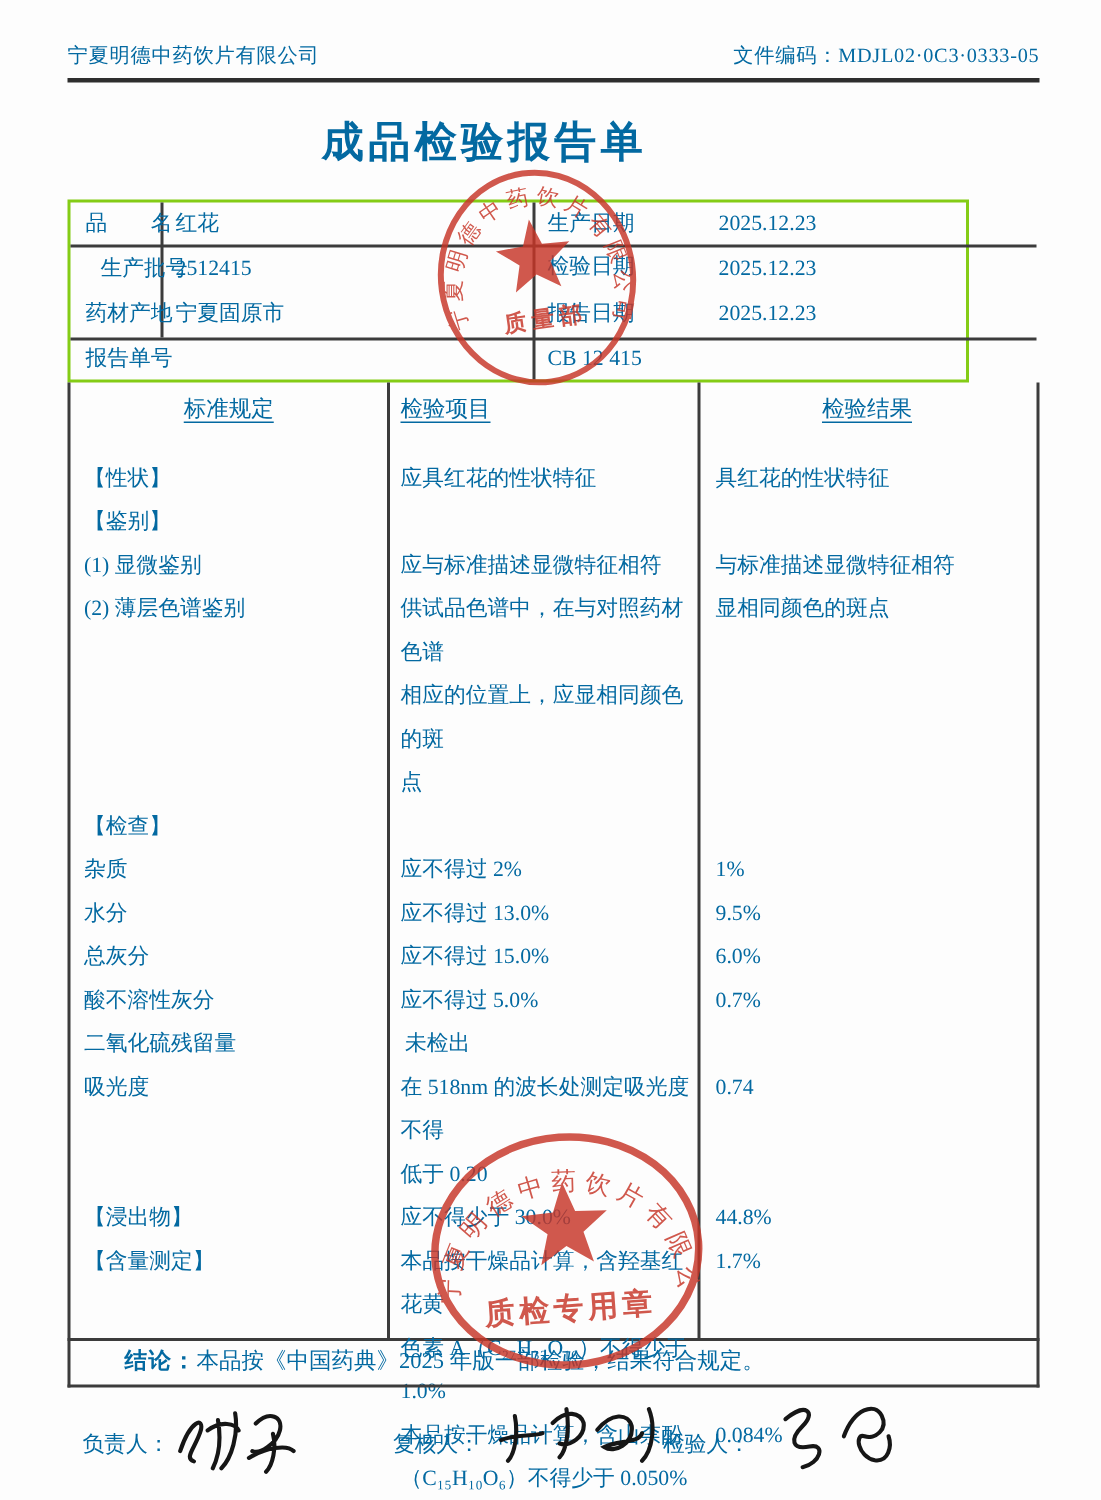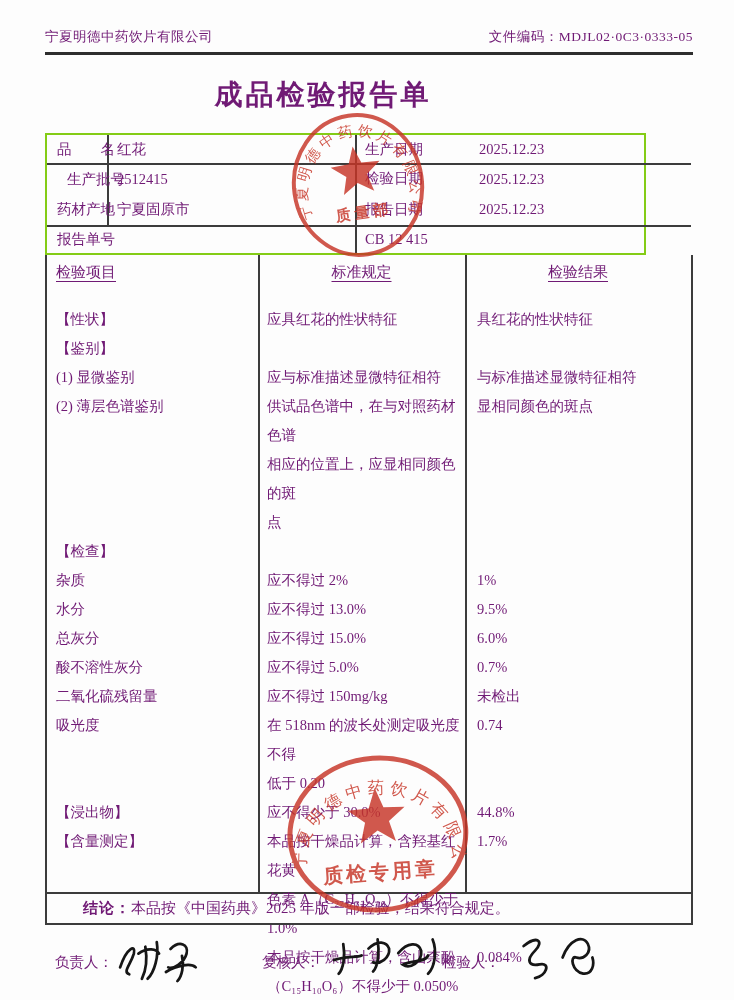--- a/index.html
+++ b/index.html
@@ -1,19 +1,19 @@
 <!DOCTYPE html>
 <html><head>
 <meta charset="utf-8">
 <style>
   html,body{margin:0;padding:0;}
   .page{
     position:relative; width:734px; height:1000px;
     background:#fdfdfd; overflow:hidden;
-    font-family:"Liberation Serif", serif; color:#701a75;
+    font-family:"Liberation Serif", serif; color:#0369a1;
   }
   
   .doc-header{
     position:absolute; top:28px; left:45px; width:648px;
     display:flex; justify-content:space-between;
     font-size:13.5px; letter-spacing:.5px;
   }
   .header-rule{
     position:absolute; top:52px; left:45px; width:648px; height:3px;
     background:#2e2e2e;
@@ -101,22 +101,22 @@
 
     <div class="info-cell" style="left:10px; top:94px;">报告单号</div>
     <div class="info-cell" style="left:318px; top:94px;">CB 12 415</div>
   </div>
 
   <div class="main-table">
     <div class="vline" style="left:211px;"></div>
     <div class="vline" style="left:418px;"></div>
 
     <div class="mt-header">
+      <div class="h h2">标准规定</div>
       <div class="h h1">检验项目</div>
-      <div class="h h2">标准规定</div>
       <div class="h h3">检验结果</div>
     </div>
 
     <div class="mt-row">
       <div class="c c1">【性状】</div>
       <div class="c c2">应具红花的性状特征</div>
       <div class="c c3">具红花的性状特征</div>
     </div>
     <div class="mt-row">
       <div class="c c1">【鉴别】</div>
@@ -155,21 +155,20 @@
       <div class="c c2">应不得过 15.0%</div>
       <div class="c c3">6.0%</div>
     </div>
     <div class="mt-row">
       <div class="c c1">酸不溶性灰分</div>
       <div class="c c2">应不得过 5.0%</div>
       <div class="c c3">0.7%</div>
     </div>
     <div class="mt-row">
       <div class="c c1">二氧化硫残留量</div>
-      <div class="c c2">应不得过 150mg/kg</div>
       <div class="c c3">未检出</div>
     </div>
     <div class="mt-row">
       <div class="c c1">吸光度</div>
       <div class="c c2">在 518nm 的波长处测定吸光度不得
 低于 0.20</div>
       <div class="c c3">0.74</div>
     </div>
     <div class="mt-row">
       <div class="c c1">【浸出物】</div>

